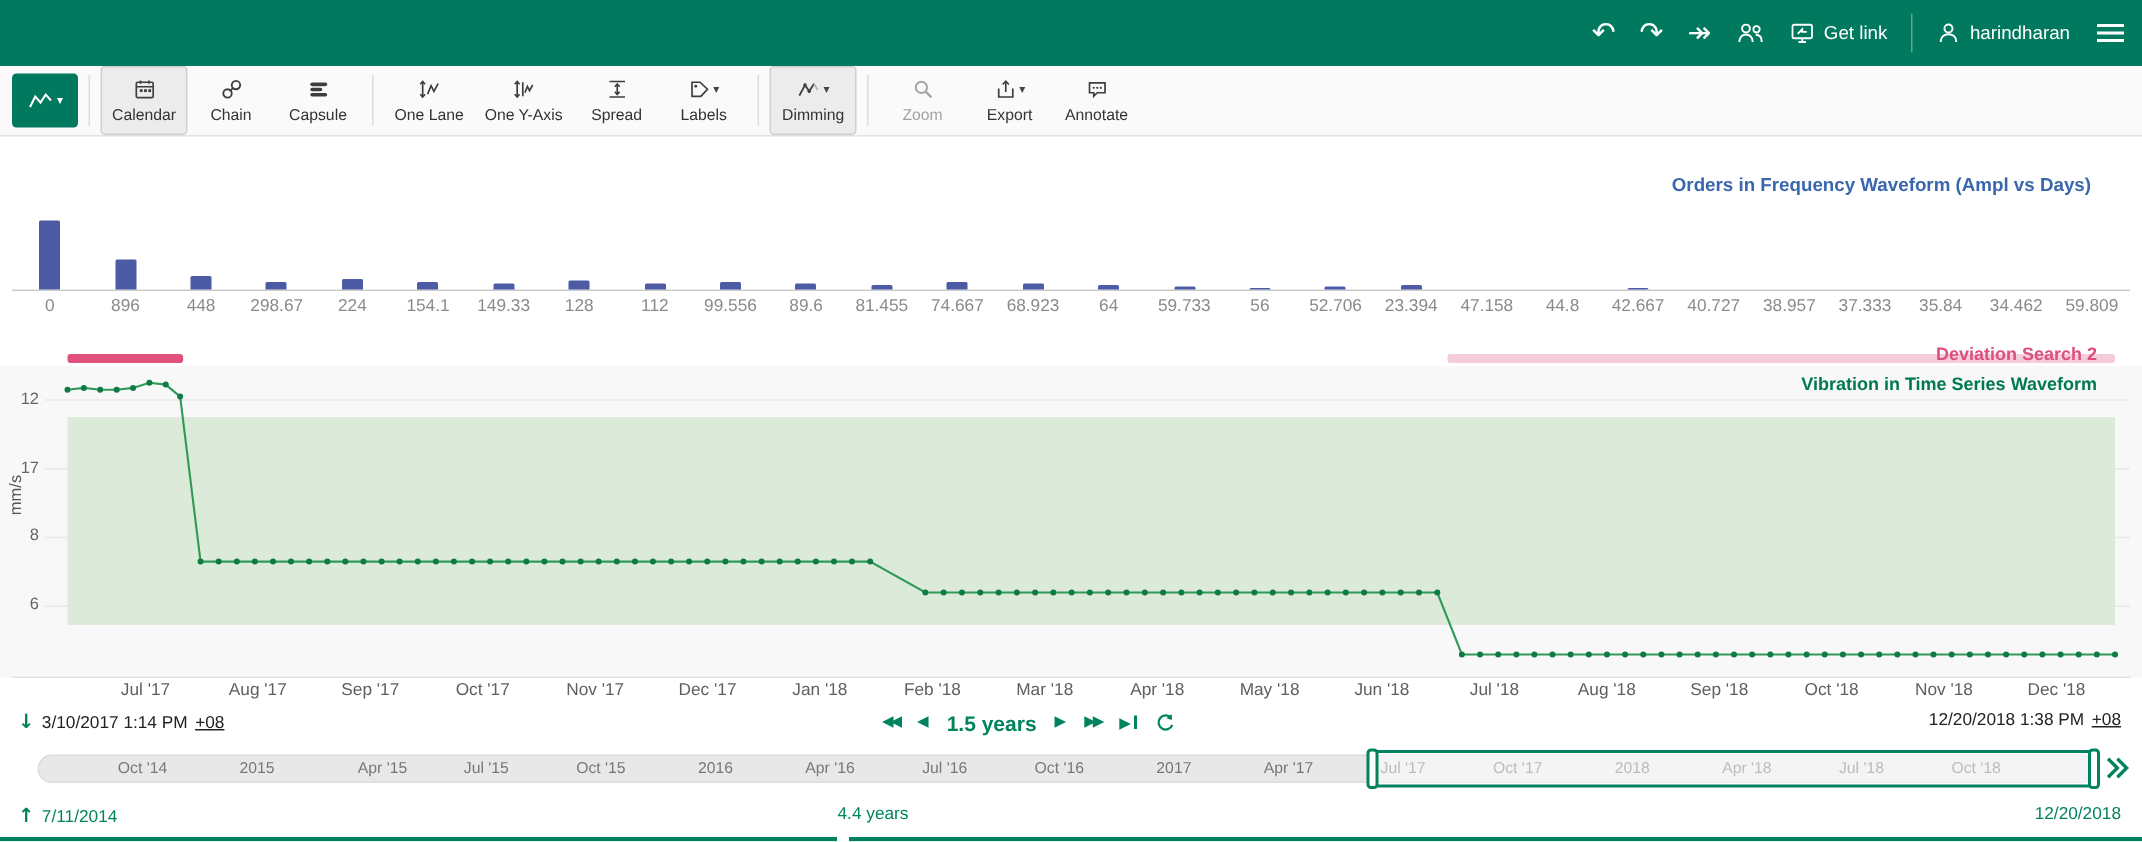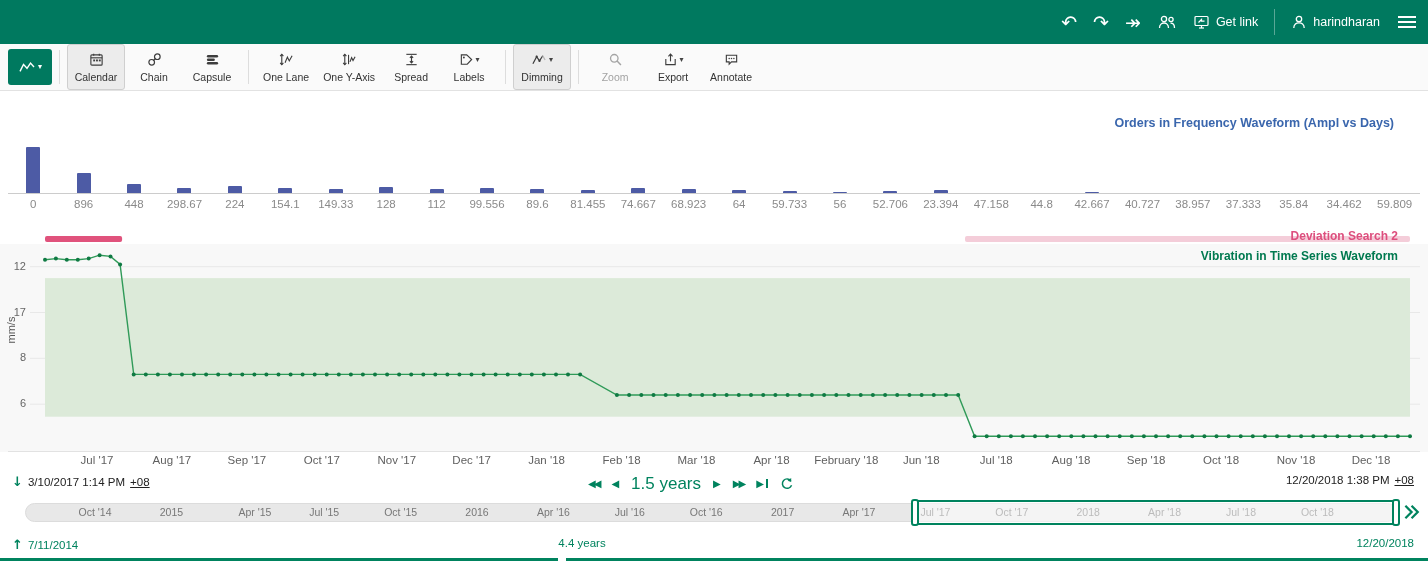--- a/index.html
+++ b/index.html
@@ -56,21 +56,21 @@
   
   .range-row{position:absolute;top:474px;left:0;width:1428px;height:20px;font-size:11.5px;color:#222;}
   .range-left{position:absolute;left:12px;display:flex;gap:5px;align-items:center;}
   .range-right{position:absolute;right:14px;display:flex;gap:5px;align-items:center;}
   .garrow{font-family:"DejaVu Sans",sans-serif;color:#00835e;font-size:13px;font-weight:bold;cursor:pointer;}
   .tz{text-decoration:underline;cursor:pointer;}
   .range-center{position:absolute;left:588px;display:flex;gap:12px;align-items:center;color:#00835e;}
   .pb{font-family:"DejaVu Sans",sans-serif;font-size:10px;color:#00835e;cursor:pointer;line-height:1;}
   .dbl{letter-spacing:-2px;}
   .endbar{display:inline-block;width:2px;height:9px;background:#00835e;margin-left:2px;vertical-align:-1px;}
-  .dur{font-size:17px;cursor:pointer;}
+  .dur{font-size:14px;cursor:pointer;font-weight:bold;}
   .refresh{cursor:pointer;display:flex;align-items:center;}
 
   
   .scrub-track{position:absolute;top:503px;left:25px;width:1372px;height:19px;background:#e8e8e8;
                border:1px solid #dcdcdc;border-radius:10px;box-sizing:border-box;cursor:pointer;}
   .scrub-lab{position:absolute;top:506px;width:60px;text-align:center;font-size:10.5px;color:#777;
              white-space:nowrap;z-index:1;}
   .scrub-sel{position:absolute;top:500px;height:25px;border:2px solid #00835e;background:rgba(255,255,255,.5);
              border-radius:3px;box-sizing:border-box;z-index:2;cursor:grab;}
   .scrub-handle{position:absolute;top:499px;width:8px;height:27px;background:#fff;border:2px solid #00835e;
@@ -539,21 +539,21 @@
       <div class="month-lab" style="left: 62px;">Jul '17</div>
       <div class="month-lab" style="left: 136.9px;">Aug '17</div>
       <div class="month-lab" style="left: 211.9px;">Sep '17</div>
       <div class="month-lab" style="left: 286.8px;">Oct '17</div>
       <div class="month-lab" style="left: 361.8px;">Nov '17</div>
       <div class="month-lab" style="left: 436.7px;">Dec '17</div>
       <div class="month-lab" style="left: 511.6px;">Jan '18</div>
       <div class="month-lab" style="left: 586.6px;">Feb '18</div>
       <div class="month-lab" style="left: 661.5px;">Mar '18</div>
       <div class="month-lab" style="left: 736.5px;">Apr '18</div>
-      <div class="month-lab" style="left: 811.4px;">February '18</div>
+      <div class="month-lab" style="left: 811.4px;">May '18</div>
       <div class="month-lab" style="left: 886.3px;">Jun '18</div>
       <div class="month-lab" style="left: 961.3px;">Jul '18</div>
       <div class="month-lab" style="left: 1036.2px;">Aug '18</div>
       <div class="month-lab" style="left: 1111.2px;">Sep '18</div>
       <div class="month-lab" style="left: 1186.1px;">Oct '18</div>
       <div class="month-lab" style="left: 1261px;">Nov '18</div>
       <div class="month-lab" style="left: 1336px;">Dec '18</div>
     </div>
 
   <div class="range-row">

